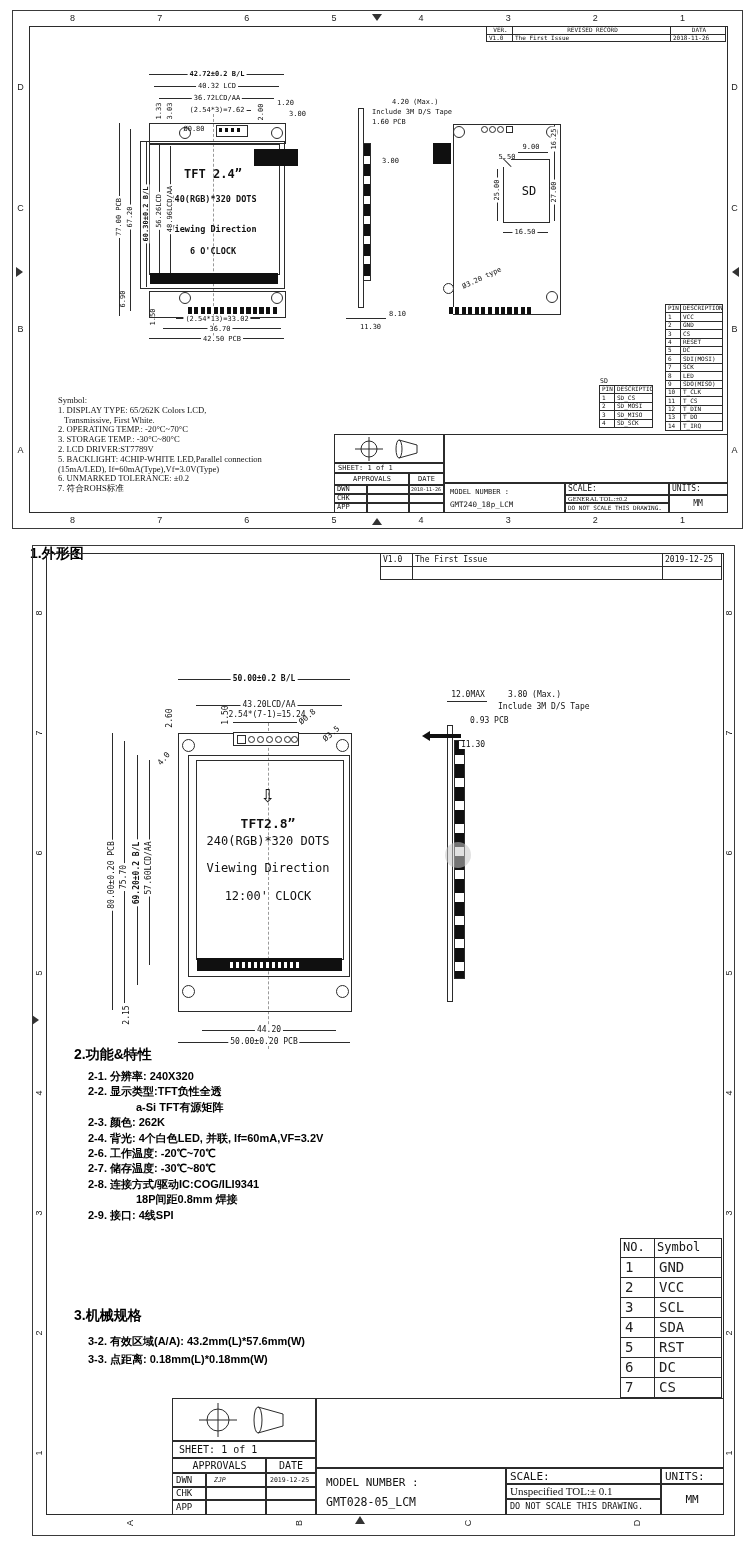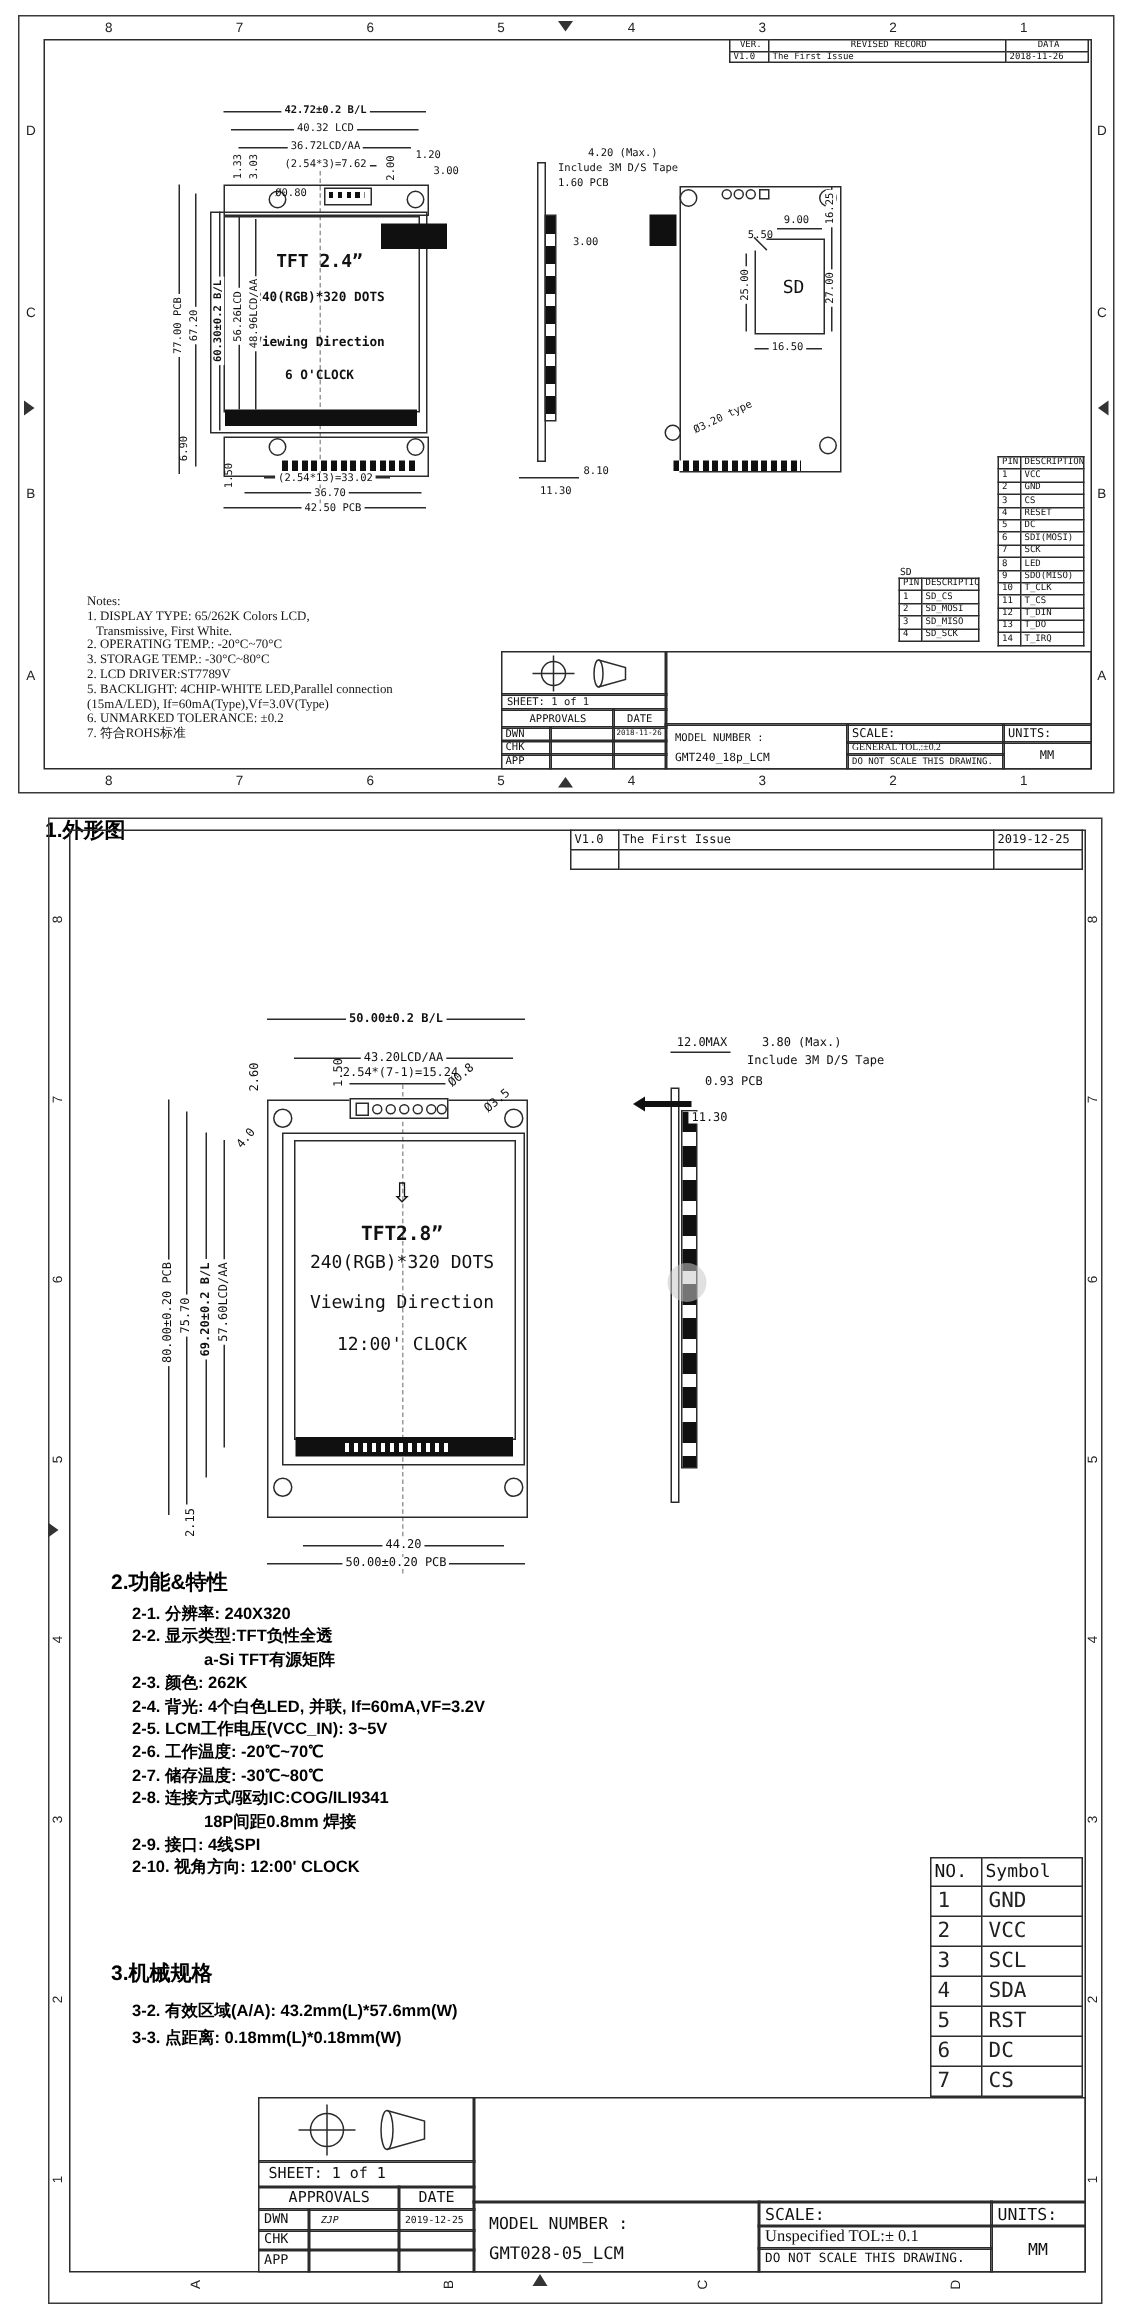--- a/index.html
+++ b/index.html
@@ -285,21 +285,21 @@
           <td>SD_MISO</td>
         </tr>
     <tr>
           <td>4</td>
           <td>SD_SCK</td>
         </tr>
   </tbody>
     </table>
 
   <div class="s serif" style="left:45px;top:385px;width:300px">
-    <div class="nl">Notes:</div>
+    <div class="nl">Symbol:</div>
     <div class="nl">1. DISPLAY TYPE: 65/262K Colors LCD,</div>
     <div class="nl" style="padding-left:6px">Transmissive, First White.</div>
     <div class="nl">2. OPERATING TEMP.: -20°C~70°C</div>
     <div class="nl">3. STORAGE TEMP.: -30°C~80°C</div>
     <div class="nl">2. LCD DRIVER:ST7789V</div>
     <div class="nl">5. BACKLIGHT: 4CHIP-WHITE LED,Parallel connection</div>
     <div class="nl">(15mA/LED), If=60mA(Type),Vf=3.0V(Type)</div>
     <div class="nl">6. UNMARKED TOLERANCE: ±0.2</div>
     <div class="nl">7. 符合ROHS标准</div>
   </div>
@@ -482,27 +482,25 @@
   <div class="d2" style="left:440px;top:172px">0.93 PCB</div>
   <div class="d2 dc w" style="left:443px;top:200px">11.30</div>
 
   <div class="cn" style="position:absolute;left:44px;top:501px;font-size:14px">2.功能&amp;特性</div>
   <div class="s" style="left:58px;top:524px;width:400px">
     <div class="cn fl">2-1. 分辨率: 240X320</div>
     <div class="cn fl">2-2. 显示类型:TFT负性全透</div>
     <div class="cn fl ind">a-Si TFT有源矩阵</div>
     <div class="cn fl">2-3. 颜色: 262K</div>
     <div class="cn fl">2-4. 背光: 4个白色LED, 并联, If=60mA,VF=3.2V</div>
-    <div class="cn fl">2-5. LCM工作电压(VCC_IN): 3~5V</div>
     <div class="cn fl">2-6. 工作温度: -20℃~70℃</div>
     <div class="cn fl">2-7. 储存温度: -30℃~80℃</div>
     <div class="cn fl">2-8. 连接方式/驱动IC:COG/ILI9341</div>
     <div class="cn fl ind">18P间距0.8mm 焊接</div>
     <div class="cn fl">2-9. 接口: 4线SPI</div>
-    <div class="cn fl">2-10. 视角方向: 12:00' CLOCK</div>
   </div>
 
   <div class="cn" style="position:absolute;left:44px;top:762px;font-size:14px">3.机械规格</div>
   <div class="s" style="left:58px;top:788px;width:400px">
     <div class="cn ml">3-2. 有效区域(A/A): 43.2mm(L)*57.6mm(W)</div>
     <div class="cn ml">3-3. 点距离: 0.18mm(L)*0.18mm(W)</div>
   </div>
 
   <table class="tbl st" style="left:590px;top:693px;width:102px">
     <colgroup>

